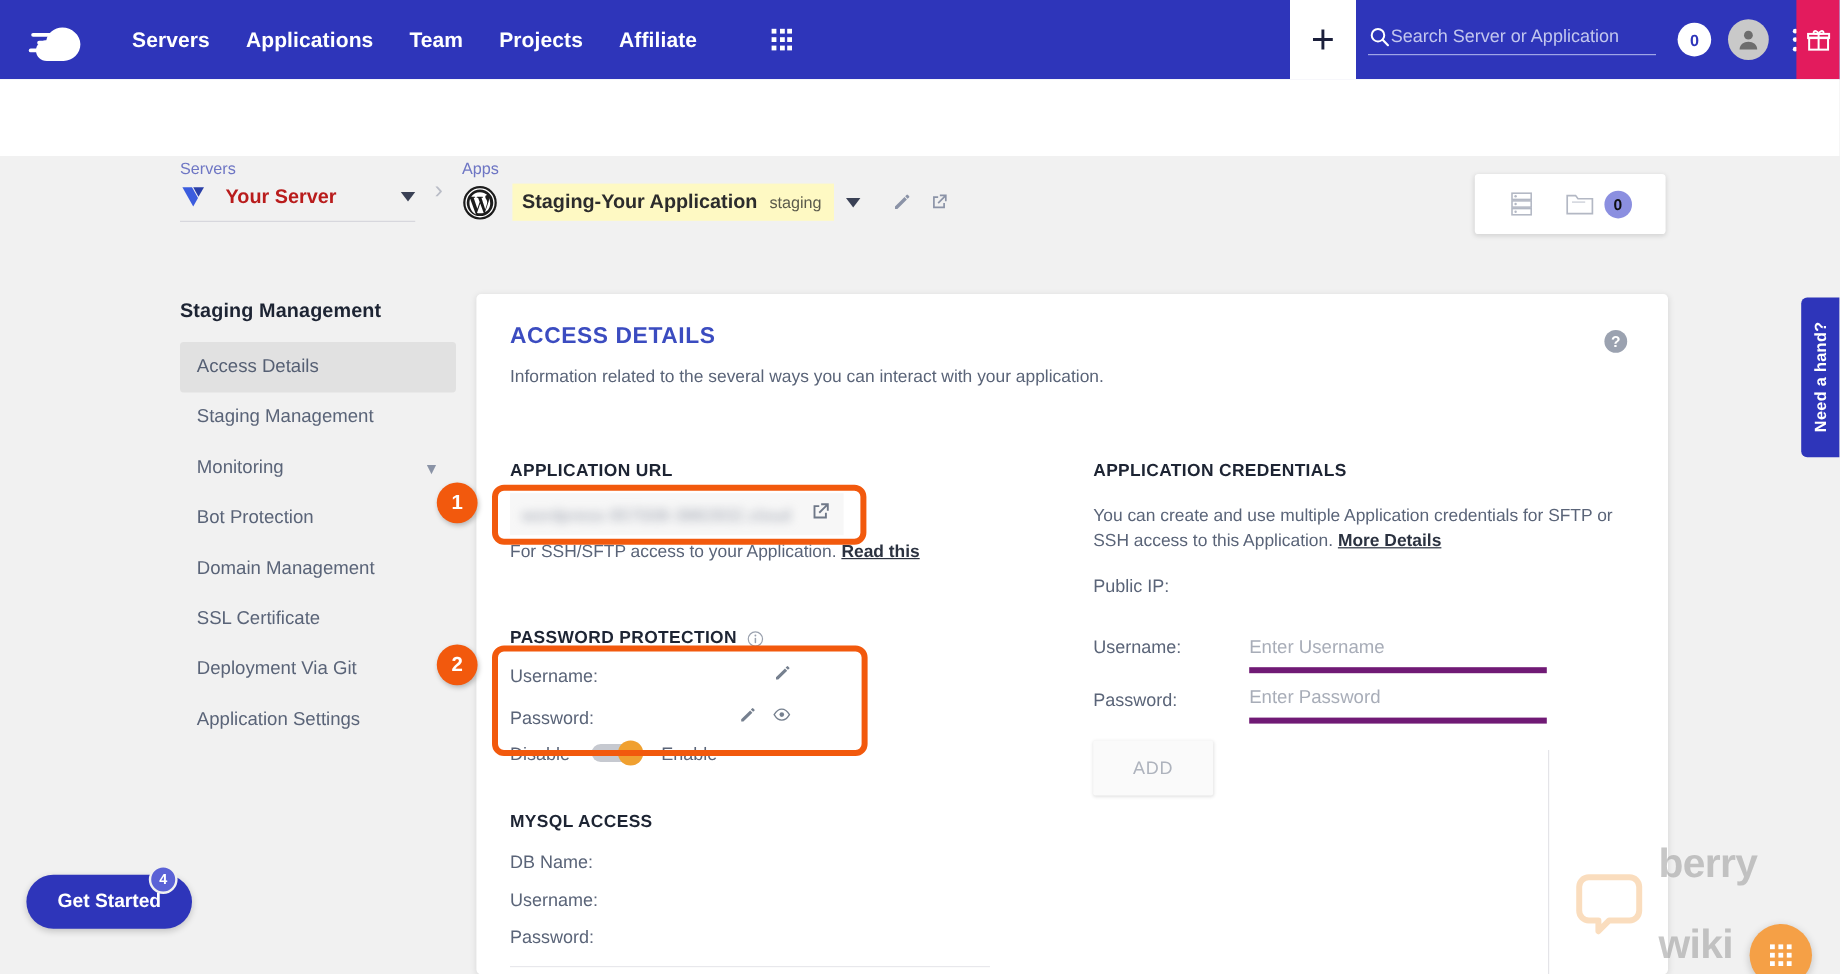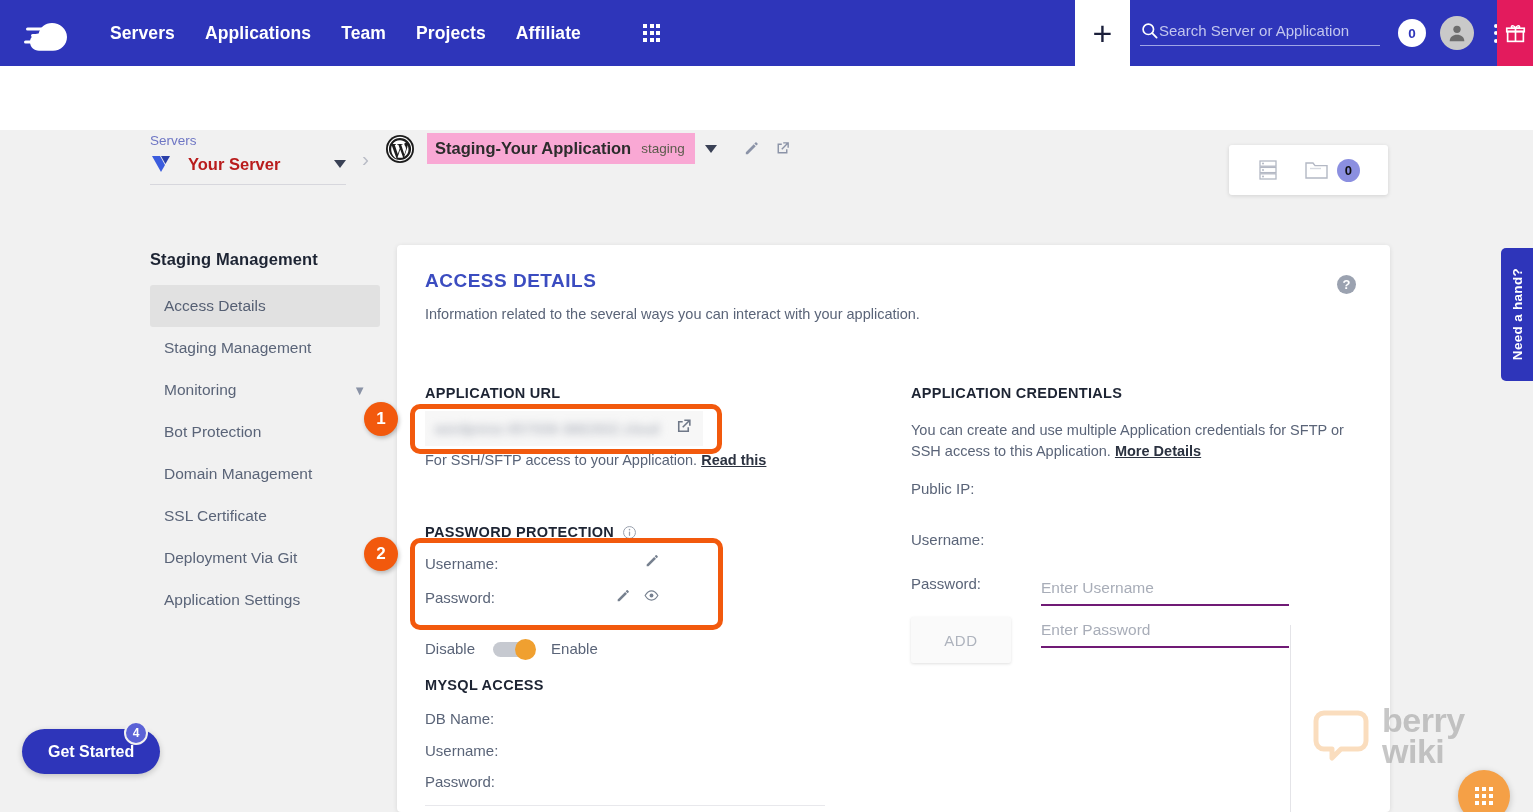--- a/index.html
+++ b/index.html
@@ -73,21 +73,21 @@
   .crumb-sel {
     display: flex; align-items: center; gap: 12px;
     border-bottom: 1px solid #d7d7dd; padding-bottom: 9px; min-width: 196px;
   }
   .crumb-name { font-size: 16.5px; color: #b91c1c; font-weight: 600; }
   .caret { width: 0; height: 0; border-left: 6px solid transparent; border-right: 6px solid transparent;
            border-top: 8px solid #3a4155; cursor: pointer; }
   .chev-sep { color: #b9bcc6; font-size: 21px; margin: 14px 14px 0 16px; font-weight: 300; }
   .apps-col { margin-left: 2px; }
   .app-hl {
-    background: #f9a8d4; padding: 6px 10px 6px 8px; display: flex; align-items: center; gap: 10px;
+    background: #fef9c3; padding: 6px 10px 6px 8px; display: flex; align-items: center; gap: 10px;
     margin-left: 2px;
   }
   .app-name { font-size: 16.5px; color: #2c2c2c; font-weight: 600; }
   .staging-tag { font-size: 13.5px; color: #5b5b4c; }
   .crumb-icons { display: flex; align-items: center; gap: 14px; margin-left: 16px; }
   .mini-ico { cursor: pointer; display: flex; }
 
   
   .tr-widget {
     position: absolute; top: 145px; left: 1229px; width: 159px; height: 50px;
@@ -141,39 +141,39 @@
     font-size: 14px; color: #9aa0ad; filter: blur(4px); user-select: none;
     letter-spacing: .4px; white-space: nowrap; overflow: hidden;
   }
   .url-note { position: absolute; top: 452px; left: 425px; font-size: 14.5px; color: #5a6478; }
   .u-link { color: #2b3240; text-decoration: underline; cursor: pointer; font-weight: 600; }
 
   .pp-head { position: absolute; top: 524px; left: 425px; display: flex; align-items: center; gap: 8px; }
   .pp-user { position: absolute; top: 553px; left: 425px; display: flex; align-items: center; width: 235px; }
   .pp-pass { position: absolute; top: 587px; left: 425px; display: flex; align-items: center; width: 235px; }
   .pp-icons { margin-left: auto; display: flex; align-items: center; gap: 12px; }
-  .toggle-row { position: absolute; top: 620px; left: 425px; display: flex; align-items: flex-end; gap: 18px; margin-top: 20px; }
+  .toggle-row { position: absolute; top: 620px; left: 425px; display: flex; align-items: flex-start; gap: 18px; }
   .switch { width: 40px; height: 15px; border-radius: 9px; background: #c6c9d0; position: relative; cursor: pointer; }
   .switch .knob { position: absolute; right: -3px; top: -3px; width: 21px; height: 21px; border-radius: 50%; background: #f0a030; }
 
   .mysql-head { position: absolute; top: 677px; left: 425px; }
   .my-db   { position: absolute; top: 710px; left: 425px; }
   .my-user { position: absolute; top: 742px; left: 425px; }
   .my-pass { position: absolute; top: 773px; left: 425px; }
   .my-rule { position: absolute; top: 805px; left: 425px; width: 400px; height: 1px; background: #e8e8ec; }
 
   
   .ac-head { position: absolute; top: 385px; left: 911px; }
   .ac-desc { position: absolute; top: 420px; left: 911px; width: 452px; font-size: 14.5px; color: #5a6478; line-height: 21px; }
   .ac-pip  { position: absolute; top: 480px; left: 911px; }
   .ac-user-l { position: absolute; top: 531px; left: 911px; }
   .ac-pass-l { position: absolute; top: 575px; left: 911px; }
   .in-line {
-    position: absolute; left: 1041px; width: 248px; border-bottom: 2px solid #701a75;
-    padding-bottom: 7px; font-size: 15.5px; color: #a8adb8; cursor: text; margin-top: 48px;
+    position: absolute; left: 1041px; width: 248px; border-bottom: 5px solid #701a75;
+    padding-bottom: 7px; font-size: 15.5px; color: #a8adb8; cursor: text;
   }
   .in-user { top: 531px; }
   .in-pass { top: 573px; }
   .add-btn {
     position: absolute; top: 617px; left: 911px; width: 100px; height: 46px;
     background: #fafafa; box-shadow: 0 1px 3px rgba(0,0,0,.12);
     display: flex; align-items: center; justify-content: center;
     font-size: 15px; color: #aeb3bd; letter-spacing: .6px; cursor: pointer; border-radius: 2px;
   }
 
@@ -213,21 +213,21 @@
   }
   .gs-badge {
     position: absolute; top: 721px; left: 124px; width: 24px; height: 24px; border-radius: 50%;
     background: #5b62d6; color: #fff; font-size: 12px; font-weight: 600;
     display: flex; align-items: center; justify-content: center;
     border: 2px solid #f1f1f1;
   }
 
   
   .watermark { position: absolute; top: 705px; left: 1310px; display: flex; align-items: center; gap: 10px; opacity: .55; }
-  .wm-text { display: flex; flex-direction: column; line-height: .92; }
+  .wm-text { display: flex; flex-direction: column; line-height: .92; gap: 36px; }
   .wm-text span { font-size: 34px; font-weight: 700; color: #9b9b9b; letter-spacing: -.5px; }
   .fab {
     position: absolute; top: 770px; left: 1458px; width: 52px; height: 52px; border-radius: 50%;
     background: #f5a046; display: flex; align-items: center; justify-content: center; cursor: pointer;
     box-shadow: 0 2px 7px rgba(0,0,0,.2);
   }
   .fab .grid9 i { background: #fff; }
 </style>
 </head>
 <body>
@@ -312,20 +312,21 @@
           <path d="M11 3h9l-4.6 8z" fill="#2a3fa8"></path>
         </svg>
         <span class="crumb-name">Your Server</span>
         <span class="caret" style="margin-left:auto"></span>
       </div>
     </div>
 
     <div class="chev-sep">›</div>
 
     <div class="crumb-col apps-col">
+      <div class="crumb-label">Apps</div>
       <div class="crumb-row">
         <svg width="30" height="30" viewBox="0 0 30 30">
           <circle cx="15" cy="15" r="14" fill="#1c1c1c"></circle>
           <circle cx="15" cy="15" r="11.6" fill="none" stroke="#fff" stroke-width="1.1"></circle>
           <path d="M6.2 15c0-1.2.2-2.4.6-3.4l4.8 13.1C8.3 23 6.2 19.3 6.2 15zm8.8 8.8c-.9 0-1.7-.1-2.5-.4l2.7-7.8 2.8 7.6c0 .1 0 .1.1.2-.9.3-1.9.4-3.1.4zm1.2-13c.5 0 1-.1 1-.1.5-.1.4-.8-.1-.8 0 0-1.4.1-2.3.1-.8 0-2.2-.1-2.2-.1-.5 0-.6.8-.1.8 0 0 .5.1.9.1l1.3 3.6-1.9 5.6-3.1-9.2c.5 0 1-.1 1-.1.5-.1.4-.8-.1-.8 0 0-1.4.1-2.3.1h-.6C9 7.6 11.8 6.2 15 6.2c2.4 0 4.5.9 6.1 2.4h-.2c-.9 0-1.5.8-1.5 1.6 0 .8.4 1.4.9 2.1.3.6.7 1.3.7 2.4 0 .8-.3 1.7-.7 2.9l-.9 2.9-3.2-9.7zm3 11.9l2.6-7.6c.5-1.2.7-2.2.7-3.1 0-.3 0-.6-.1-.9.7 1.3 1.1 2.8 1.1 4.4 0 3.3-1.8 6.2-4.3 7.2z" fill="#fff"></path>
         </svg>
         <div class="app-hl">
           <span class="app-name">Staging-Your Application</span>
           <span class="staging-tag">staging</span>
         </div>

